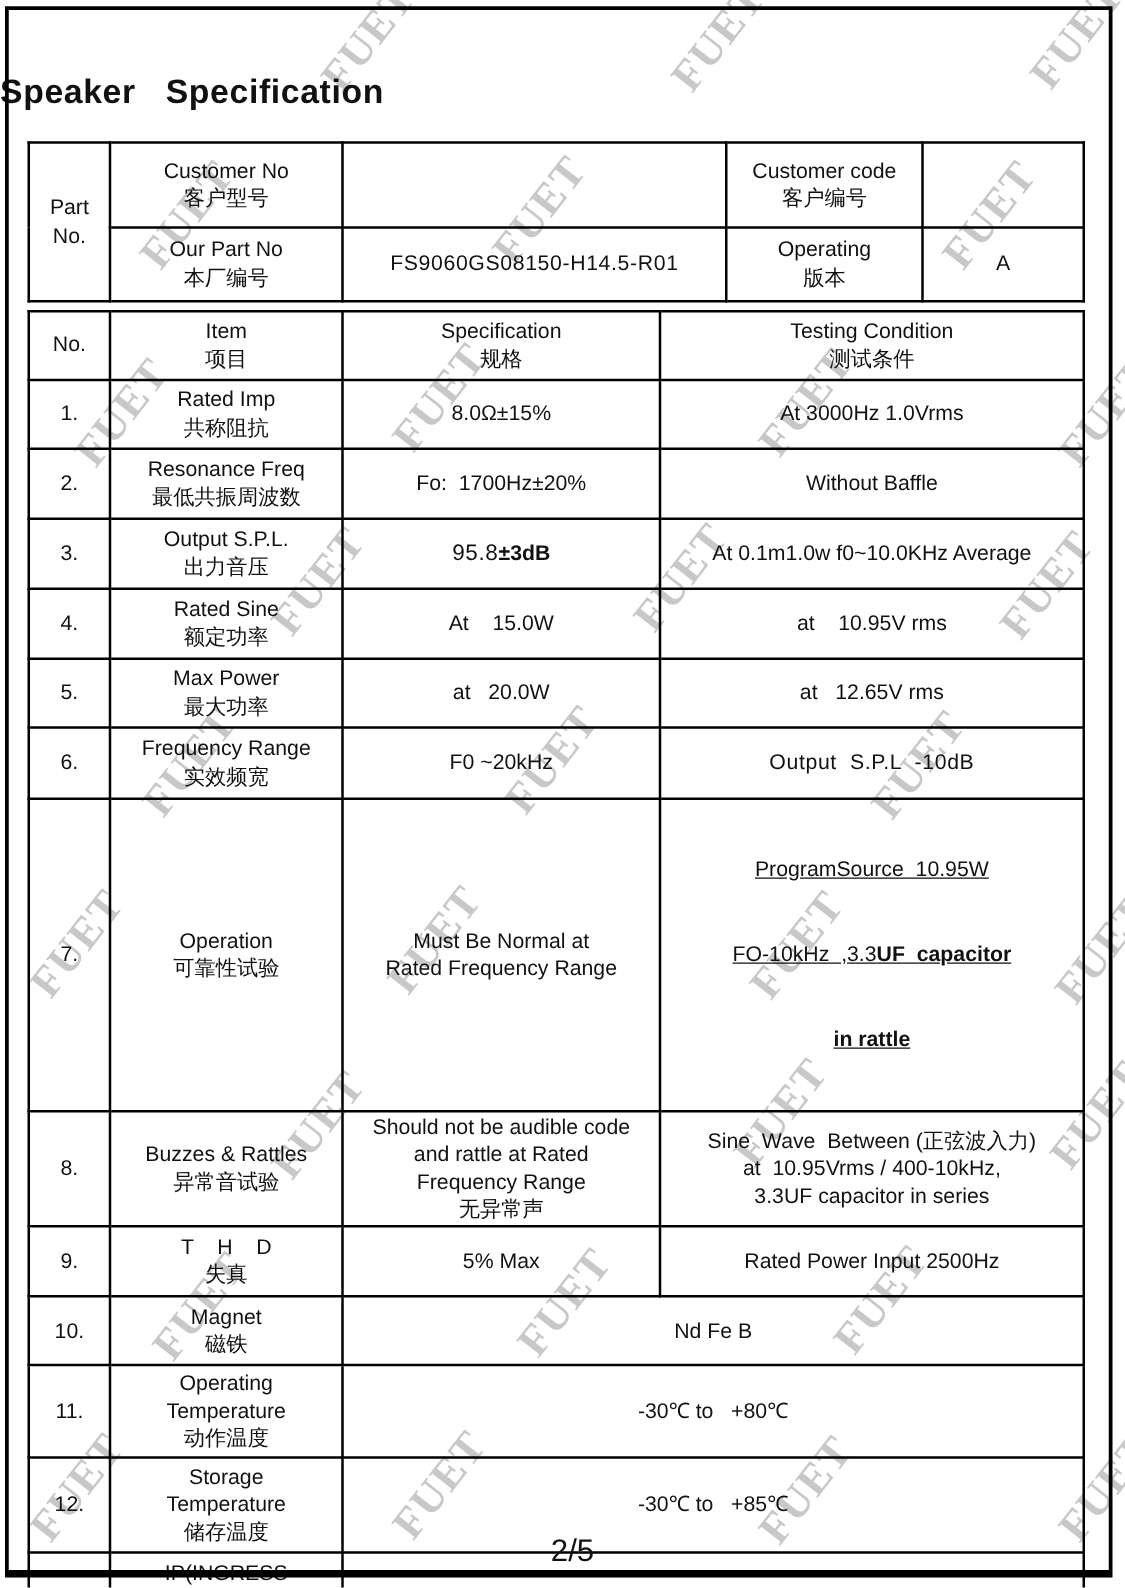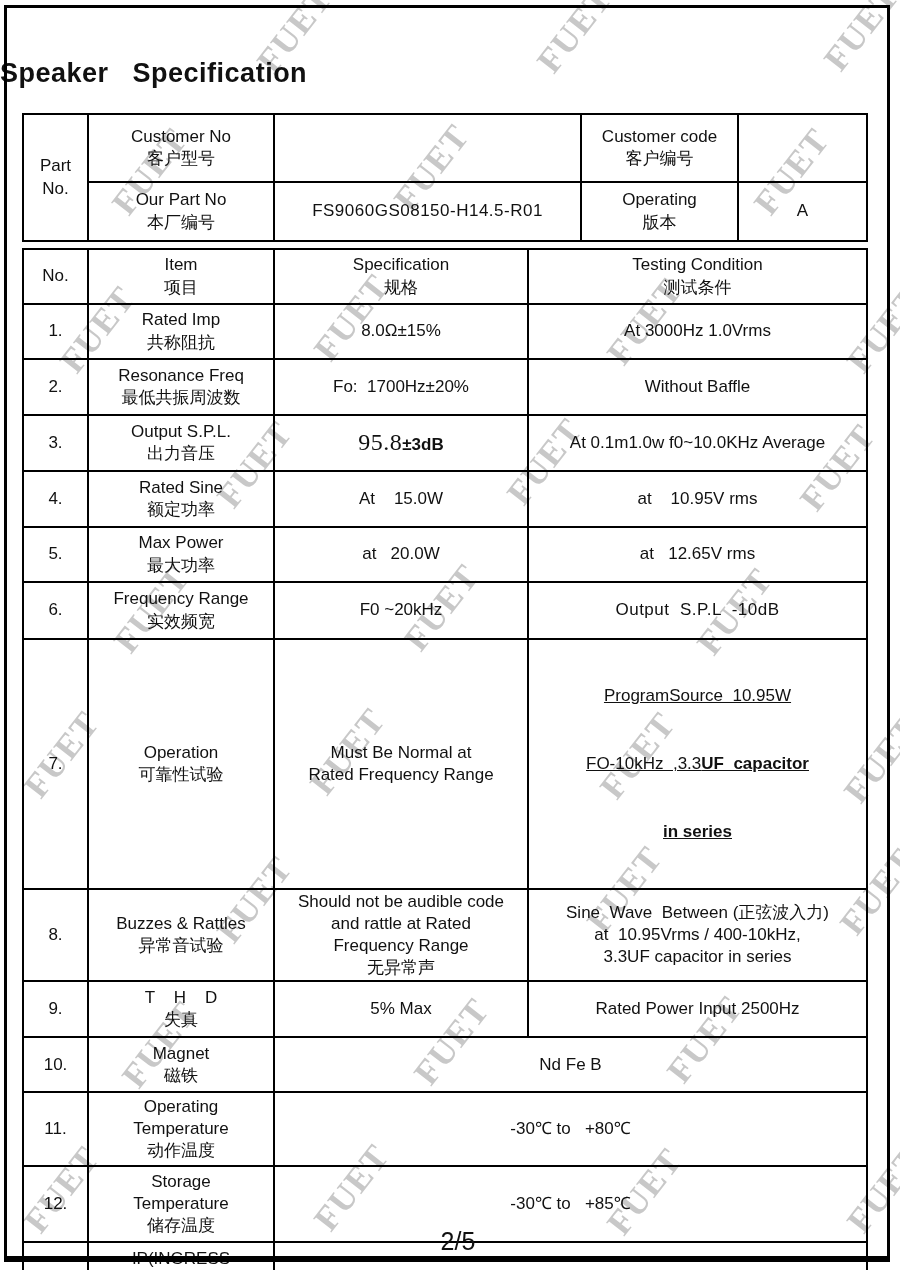--- a/index.html
+++ b/index.html
@@ -26,21 +26,21 @@
     position:absolute;border-collapse:collapse;table-layout:fixed;
     background:transparent;z-index:2;
   }
   table.t td{
     border:2px solid #000;text-align:center;vertical-align:middle;
     font-size:17px;line-height:1.3;white-space:pre-wrap;padding:0;
     overflow:hidden;font-family:"Liberation Sans",sans-serif;
   }
   .t1{left:22px;top:113px;width:844px;}
   .t2{left:22px;top:248px;width:844px;}
-  .serifv{font-family:Liberation Serif, serif;font-size:24px;letter-spacing:0.5px;}
+  .serifv{font-family:Liberation Sans, sans-serif;font-size:18px;letter-spacing:0.5px;}
   .b{font-weight:bold;}
   .left{text-align:left;padding-left:6px;}
   .tightleft{text-align:left;padding-left:2px;}
   .tight{font-size:16px;line-height:1.2;}
   .small{font-size:15px;line-height:1.55;}
   .r7t div{line-height:1.4;text-decoration:underline;}
   .footer{
     position:absolute;top:1227px;left:16px;right:0;text-align:center;z-index:2;
     font-size:25px;
   }
@@ -175,21 +175,21 @@
   </tr>
   <tr style="height:78px">
     <td>7.</td>
     <td>Operation
 可靠性试验</td>
     <td>Must Be Normal at
 Rated Frequency Range</td>
     <td class="tightleft r7t">
       <div>ProgramSource  10.95W</div>
       <div><span>FO-10kHz  ,3.3</span><span class="b">UF  capacitor</span></div>
-      <div class="b">in series</div>
+      <div class="b">in rattle</div>
     </td>
   </tr>
   <tr style="height:92px">
     <td>8.</td>
     <td>Buzzes &amp; Rattles
 异常音试验</td>
     <td class="tight">Should not be audible code
 and rattle at Rated
 Frequency Range
 无异常声</td>

